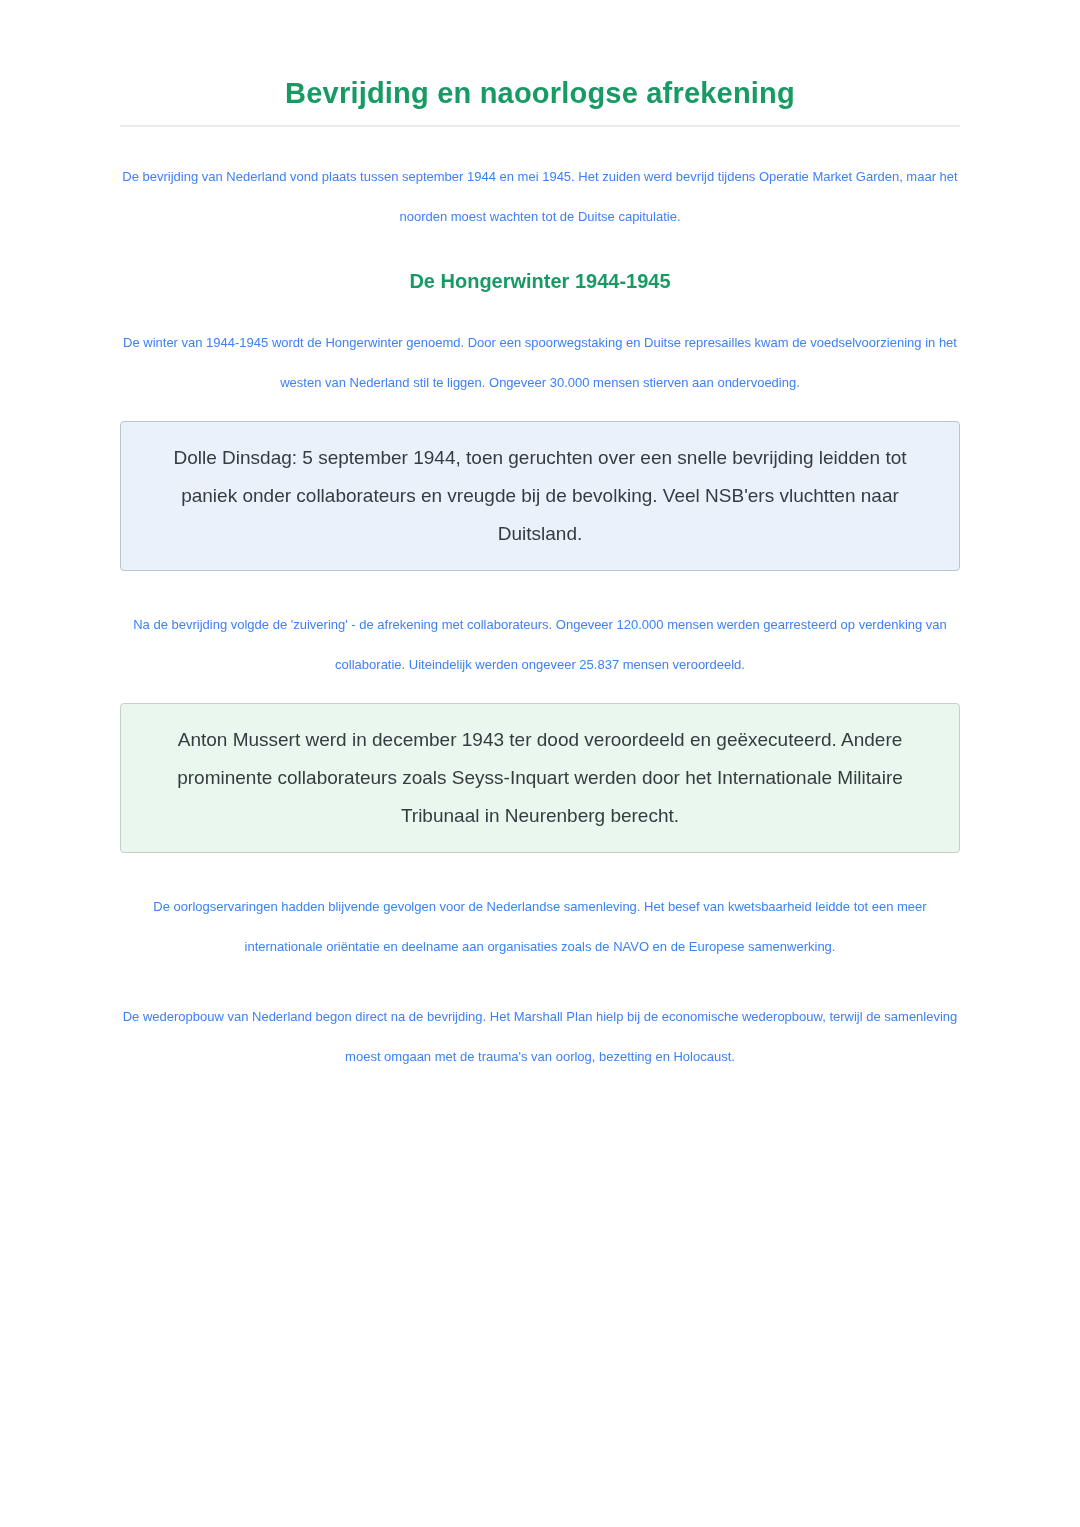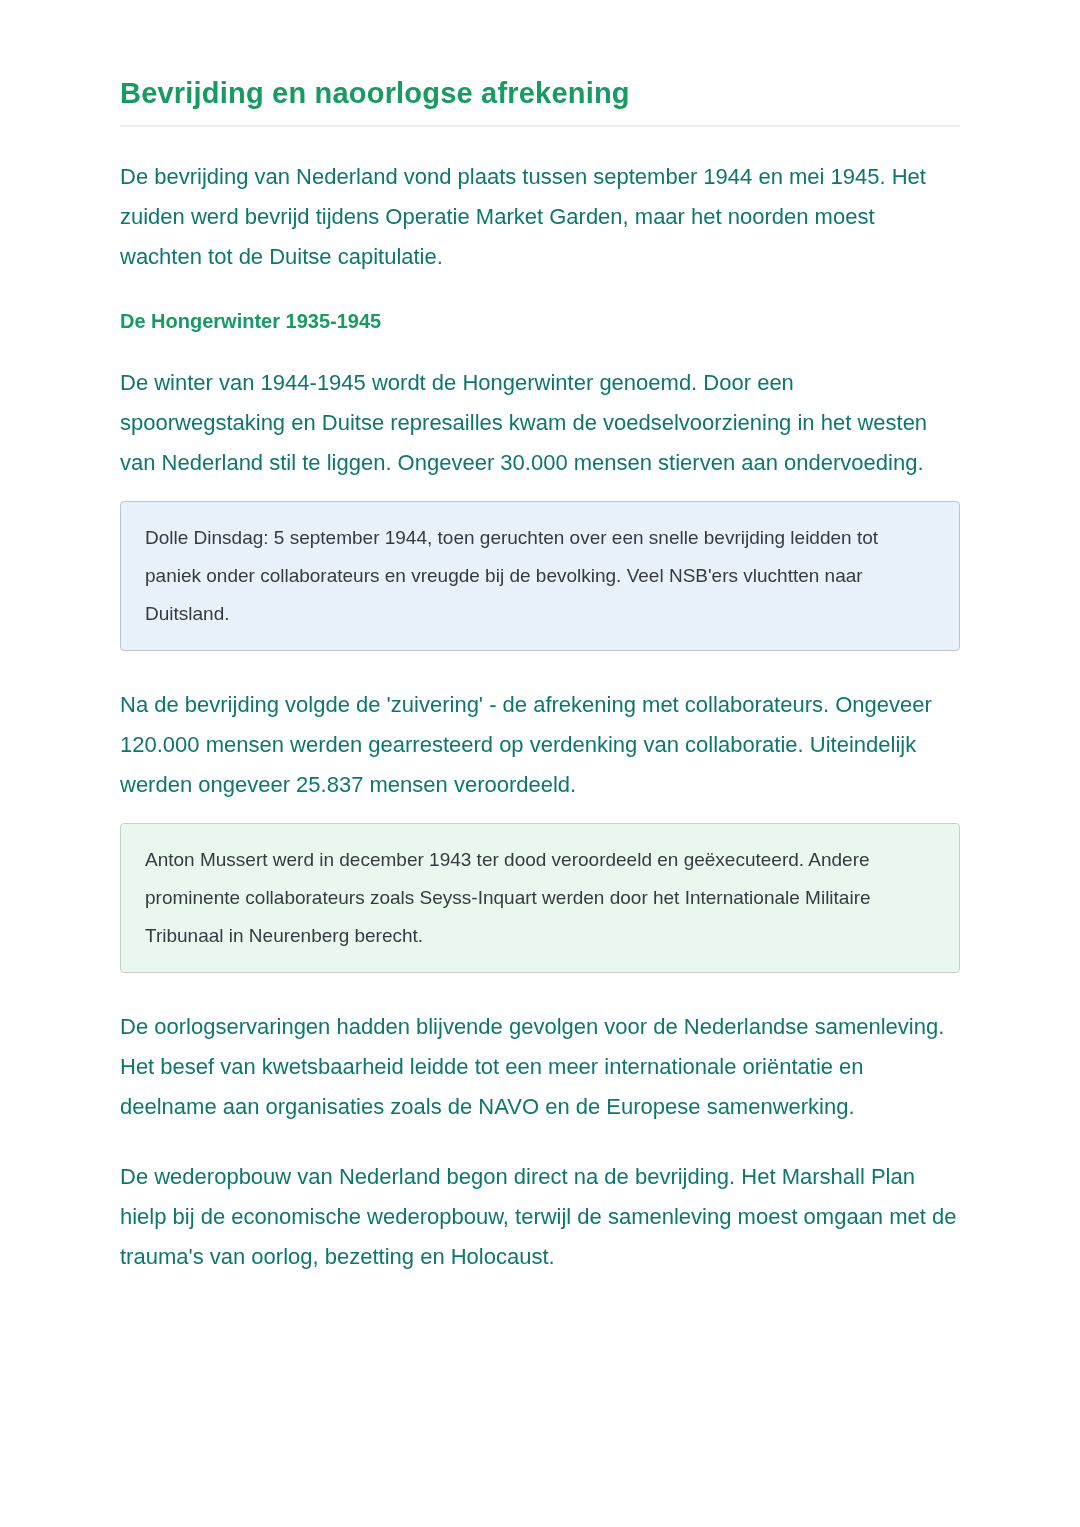--- a/index.html
+++ b/index.html
@@ -13,39 +13,40 @@
     box-sizing: border-box;
     font-family: "Liberation Sans", "DejaVu Sans", sans-serif;
     color: #363b3f;
   }
   .page {
     box-sizing: border-box;
     width: 1080px;
     min-height: 1527px;
     padding: 76px 120px 60px 120px;
     background: #ffffff;
+    text-align: center;
   }
   h1.doc-title {
     margin: 0 0 14px 0;
     font-size: 29px;
     line-height: 35px;
     font-weight: 700;
     color: #179a63;
     letter-spacing: 0.2px;
   }
   hr.title-rule {
     border: none;
     border-top: 2px solid #ececec;
     margin: 0;
   }
   p.body-par {
     margin: 30px 0 10px 0;
-    font-size: 22px;
+    font-size: 13px;
     line-height: 40px;
-    color: #0f766e;
+    color: #3b82f6;
   }
   h3.sub-heading {
     margin: 32px 0 24px 0;
     font-size: 20px;
     line-height: 24px;
     font-weight: 700;
     color: #179a63;
   }
   .callout {
     box-sizing: border-box;
@@ -72,21 +73,21 @@
 <body>
 
 <div class="page">
 
   <h1 class="doc-title">Bevrijding en naoorlogse afrekening</h1>
 
   <hr class="title-rule">
 
   <p class="body-par">De bevrijding van Nederland vond plaats tussen september 1944 en mei 1945. Het zuiden werd bevrijd tijdens Operatie Market Garden, maar het noorden moest wachten tot de Duitse capitulatie.</p>
 
-  <h3 class="sub-heading">De Hongerwinter 1935-1945</h3>
+  <h3 class="sub-heading">De Hongerwinter 1944-1945</h3>
 
   <p class="body-par">De winter van 1944-1945 wordt de Hongerwinter genoemd. Door een spoorwegstaking en Duitse represailles kwam de voedselvoorziening in het westen van Nederland stil te liggen. Ongeveer 30.000 mensen stierven aan ondervoeding.</p>
 
   <div class="callout callout-blue">
     <p>Dolle Dinsdag: 5 september 1944, toen geruchten over een snelle bevrijding leidden tot paniek onder collaborateurs en vreugde bij de bevolking. Veel NSB'ers vluchtten naar Duitsland.</p>
   </div>
 
   <p class="body-par">Na de bevrijding volgde de 'zuivering' - de afrekening met collaborateurs. Ongeveer 120.000 mensen werden gearresteerd op verdenking van collaboratie. Uiteindelijk werden ongeveer 25.837 mensen veroordeeld.</p>
 
   <div class="callout callout-green">

